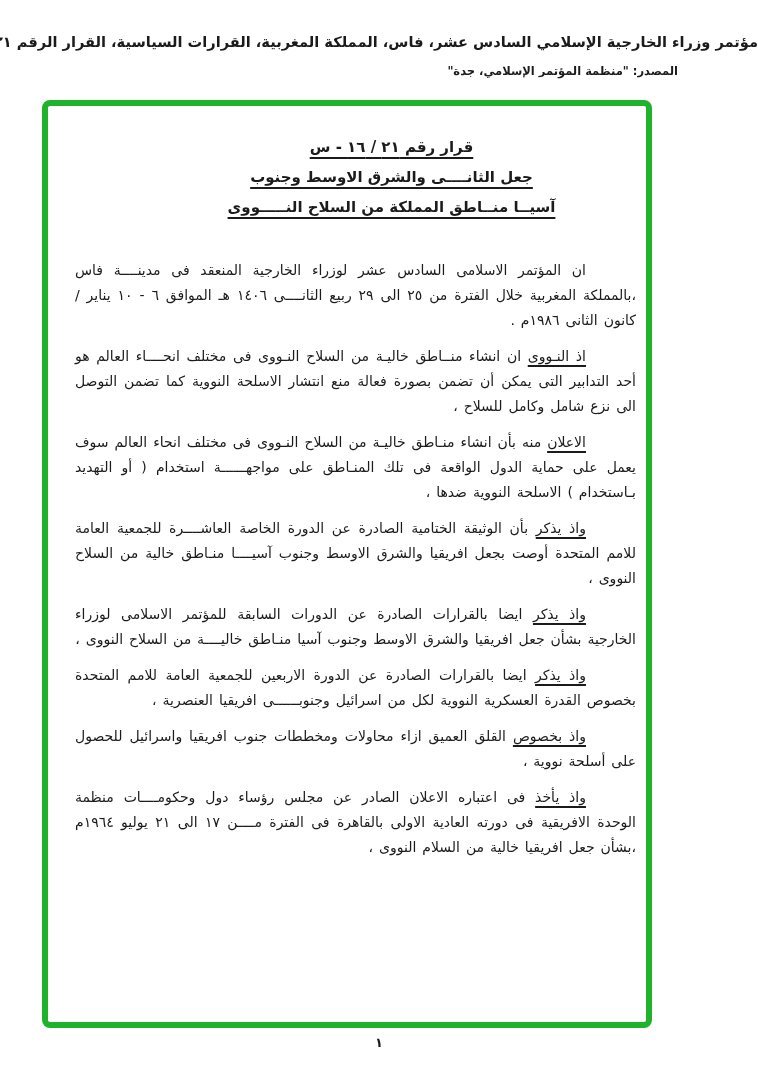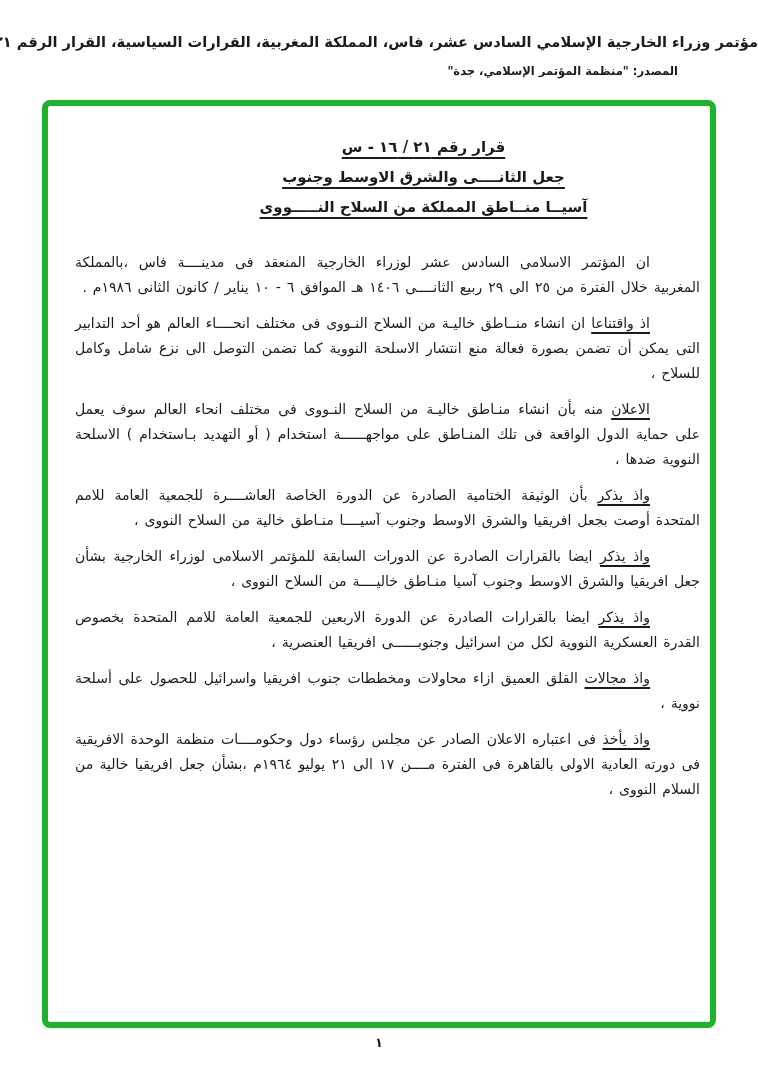--- a/index.html
+++ b/index.html
@@ -11,34 +11,34 @@
   .hdr1{
     position:absolute;top:33px;left:0;right:0;
     text-align:center;direction:rtl;unicode-bidi:plaintext;
     font-weight:bold;font-size:14.6px;white-space:nowrap;letter-spacing:0;
   }
   .hdr2{
     position:absolute;top:64px;right:80px;
     direction:rtl;font-weight:bold;font-size:11.5px;
   }
   .greenbox{
-    position:absolute;left:42px;top:100px;width:674px;height:928px;
+    position:absolute;left:42px;top:100px;width:610px;height:928px;
     box-sizing:border-box;border:6px solid #1eb32b;border-radius:8px;
     padding:26px 10px 0 27px;
   }
   .titleblock{
     width:fit-content;margin:0 auto;transform:translateX(36px);
     direction:rtl;
   }
   .tline{
     font-size:15px;font-weight:bold;line-height:30px;text-align:center;
     text-decoration:underline;text-decoration-thickness:1.5px;text-underline-offset:5px;
     white-space:nowrap;
   }
-  .paras{margin-top:28px;direction:rtl;}
+  .paras{margin-top:36px;direction:rtl;}
   .para{
     font-size:14px;line-height:25px;margin:0 0 11px 0;
     text-align:justify;text-align-last:right;text-indent:50px;
     word-spacing:1.5px;
   }
   .lead{
     text-decoration:underline;text-decoration-thickness:1.5px;text-underline-offset:4px;
   }
   .pageno{
     position:absolute;top:1035px;left:0;right:0;text-align:center;
@@ -52,23 +52,23 @@
 <div class="hdr2">المصدر:  "منظمة المؤتمر الإسلامي، جدة"</div>
 
 <div class="greenbox" id="greenbox" style="border-color: rgb(30, 179, 43);">
   <div class="titleblock" id="titleblock">
       <div class="tline">قرار رقم ٢١ / ١٦ - س</div>
       <div class="tline">جعل الثانــــى والشرق الاوسط وجنوب</div>
       <div class="tline">آسيــا منــاطق المملكة من السلاح النـــــووى</div>
     </div>
   <div class="paras" id="paras">
       <p class="para">ان المؤتمر الاسلامى السادس عشر لوزراء الخارجية المنعقد فى مدينــــة فاس ،بالمملكة المغربية خلال الفترة من ٢٥ الى ٢٩ ربيع الثانــــى ١٤٠٦ هـ الموافق ٦ - ١٠ يناير / كانون الثانى ١٩٨٦م .</p>
-      <p class="para"><span class="lead">اذ واقتناعا</span> ان انشاء منــاطق خاليـة من السلاح النـووى فى مختلف انحــــاء العالم هو أحد التدابير التى يمكن أن تضمن بصورة فعالة منع انتشار الاسلحة النووية كما تضمن التوصل الى نزع شامل وكامل للسلاح ،</p>
+      <p class="para"><span class="lead">اذ النـووى</span> ان انشاء منــاطق خاليـة من السلاح النـووى فى مختلف انحــــاء العالم هو أحد التدابير التى يمكن أن تضمن بصورة فعالة منع انتشار الاسلحة النووية كما تضمن التوصل الى نزع شامل وكامل للسلاح ،</p>
       <p class="para"><span class="lead">الاعلان</span> منه بأن انشاء منـاطق خاليـة من السلاح النـووى فى مختلف انحاء العالم سوف يعمل على حماية الدول الواقعة فى تلك المنـاطق على مواجهــــــة استخدام ( أو التهديد بـاستخدام ) الاسلحة النووية ضدها ،</p>
       <p class="para"><span class="lead">واذ يذكر</span> بأن الوثيقة الختامية الصادرة عن الدورة الخاصة العاشــــرة للجمعية العامة للامم المتحدة أوصت بجعل افريقيا والشرق الاوسط وجنوب آسيــــا منـاطق خالية من السلاح النووى ،</p>
       <p class="para"><span class="lead">واذ يذكر</span> ايضا بالقرارات الصادرة عن الدورات السابقة للمؤتمر الاسلامى لوزراء الخارجية بشأن جعل افريقيا والشرق الاوسط وجنوب آسيا منـاطق خاليــــة من السلاح النووى ،</p>
       <p class="para"><span class="lead">واذ يذكر</span> ايضا بالقرارات الصادرة عن الدورة الاربعين للجمعية العامة للامم المتحدة بخصوص القدرة العسكرية النووية لكل من اسرائيل وجنوبــــــى افريقيا العنصرية ،</p>
-      <p class="para"><span class="lead">واذ مجالات</span> القلق العميق ازاء محاولات ومخططات جنوب افريقيا واسرائيل للحصول على أسلحة نووية ،</p>
+      <p class="para"><span class="lead">واذ بخصوص</span> القلق العميق ازاء محاولات ومخططات جنوب افريقيا واسرائيل للحصول على أسلحة نووية ،</p>
       <p class="para"><span class="lead">واذ يأخذ</span> فى اعتباره الاعلان الصادر عن مجلس رؤساء دول وحكومــــات منظمة الوحدة الافريقية فى دورته العادية الاولى بالقاهرة فى الفترة مــــن ١٧ الى ٢١ يوليو ١٩٦٤م ،بشأن جعل افريقيا خالية من السلام النووى ،</p>
     </div>
 </div>
 
 <div class="pageno">١</div>
 
 </body></html>

